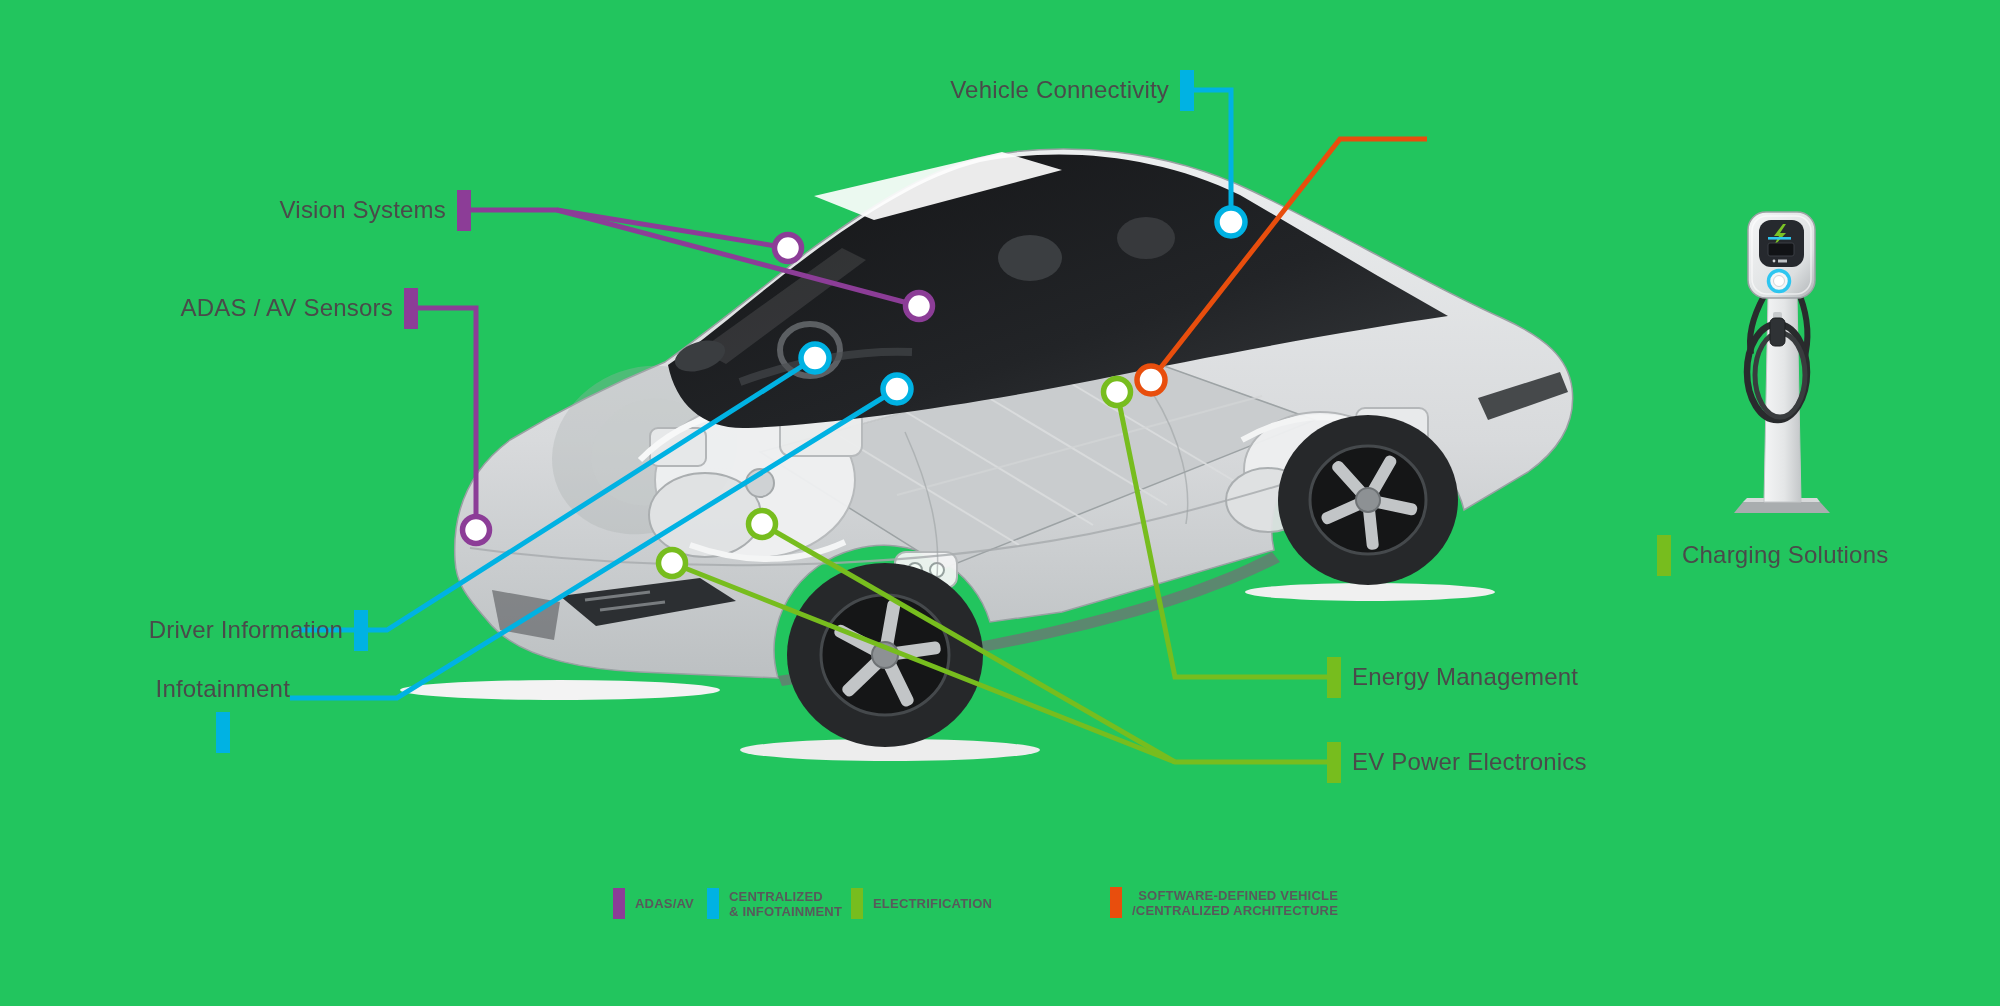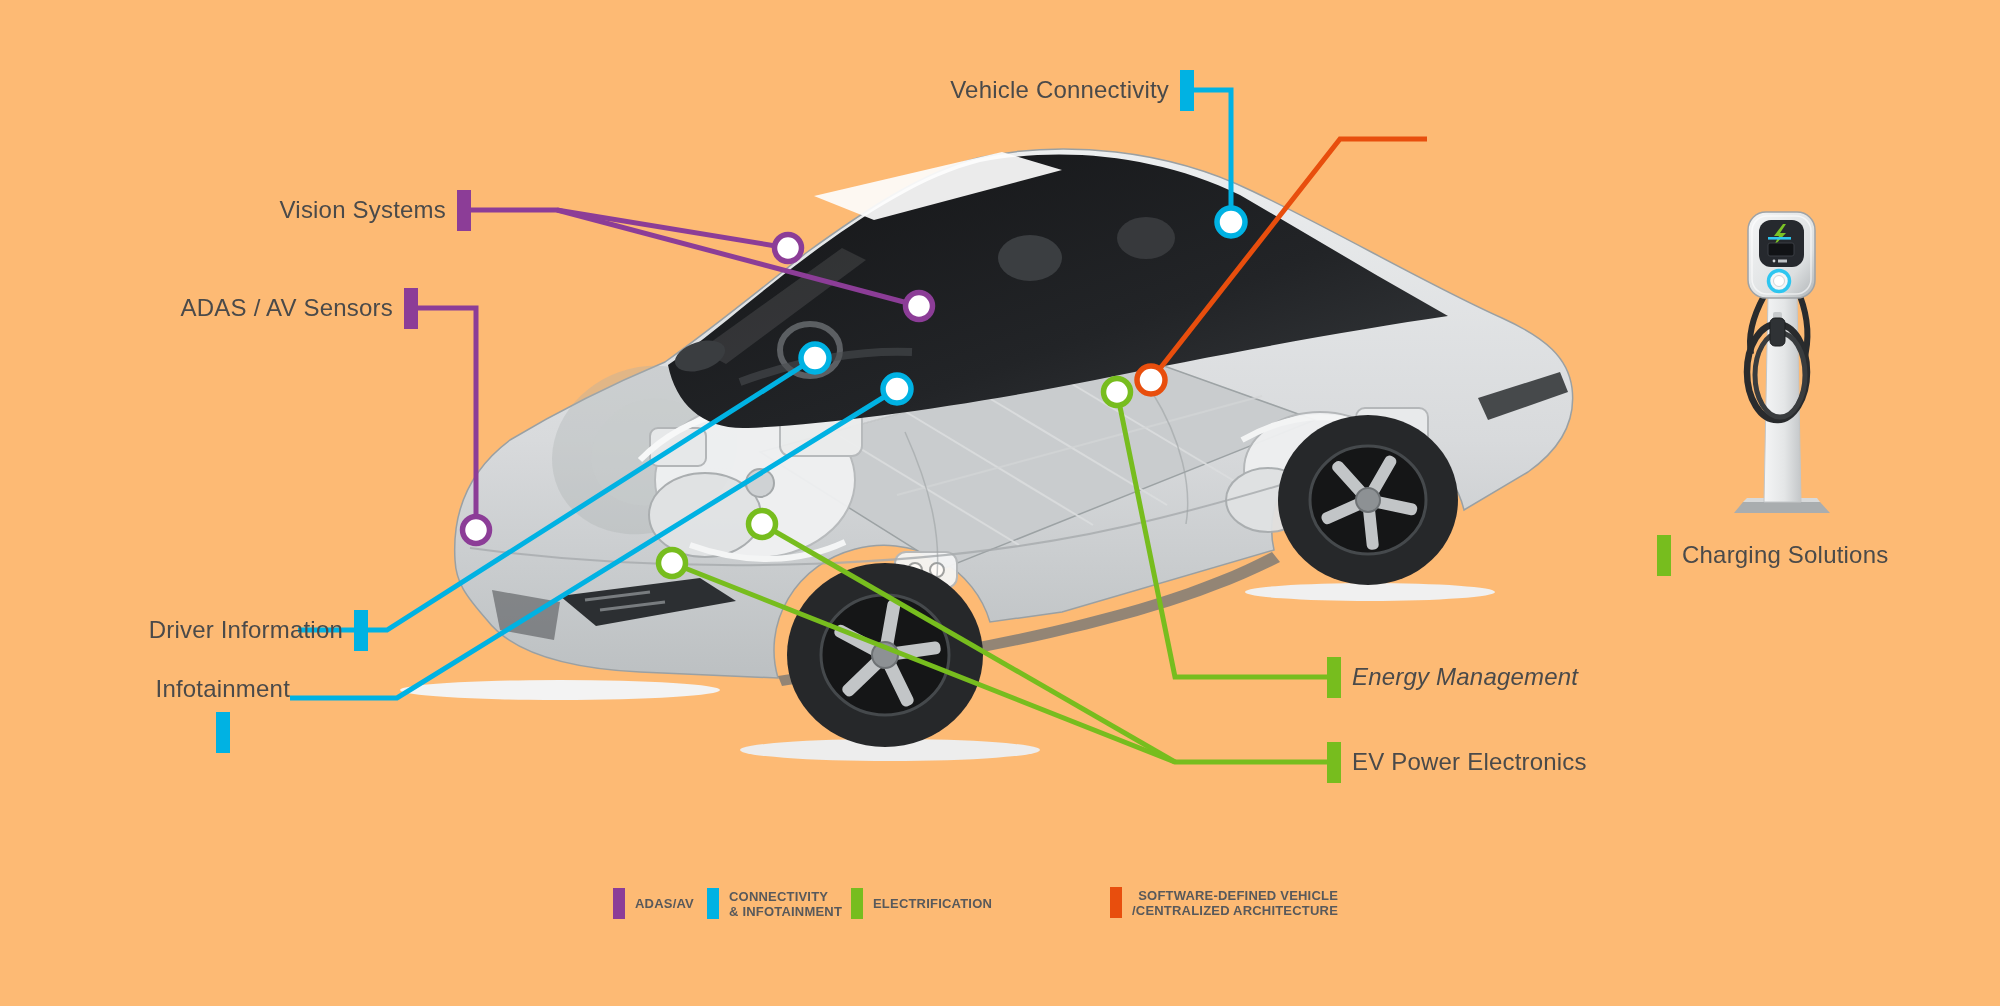--- a/index.html
+++ b/index.html
@@ -5,21 +5,21 @@
   html,body{margin:0;padding:0;background:#ffffff;}
   :root{
     --adas-av:#8c3d97;
     --connectivity:#00b2e3;
     --electrification:#77bd1e;
     --sdv:#e84e0d;
     --label-text:#4a4a4a;
     --legend-text:#58595b;
   }
   .stage{
-    position:relative;width:2000px;height:1006px;background:#fdba74;overflow:hidden;
+    position:relative;width:2000px;height:1006px;background:#22c55e;overflow:hidden;
     font-family:"Liberation Sans",sans-serif;
   }
   .stage svg{position:absolute;left:0;top:0;}
   
   .callout{
     position:absolute;display:flex;align-items:center;gap:11px;height:42px;
     white-space:nowrap;
   }
   .callout .txt{
     font-size:24px;color:var(--label-text);letter-spacing:.2px;line-height:1;
@@ -253,21 +253,21 @@
   <div class="callout c-connectivity" style="right:1632px;top:609px;">
     <span class="txt">Driver Information</span>
     <span class="tab"></span>
   </div>
 
   <div class="callout c-connectivity" style="right:1710px;top:677px;flex-direction:column;">
     <span class="txt">Infotainment</span>
     <span class="tab"></span>
   </div>
 
-  <div class="callout c-electrification" style="left:1327px;top:656px;font-style:italic;">
+  <div class="callout c-electrification" style="left:1327px;top:656px;">
     <span class="tab"></span>
     <span class="txt">Energy Management</span>
   </div>
 
   <div class="callout c-electrification" style="left:1327px;top:741px;">
     <span class="tab"></span>
     <span class="txt">EV Power Electronics</span>
   </div>
 
   <div class="callout c-electrification" style="left:1657px;top:534px;">
@@ -278,21 +278,21 @@
   <div class="legend-item" style="left:613px;top:887px;">
     <span class="swatch" style="background:var(--adas-av);"></span>
     <span class="lines">
       <span>ADAS/AV</span>
     </span>
   </div>
 
   <div class="legend-item" style="left:707px;top:887px;">
     <span class="swatch" style="background:var(--connectivity);"></span>
     <span class="lines">
-      <span>CONNECTIVITY</span>
+      <span>CENTRALIZED</span>
       <span>&amp; INFOTAINMENT</span>
     </span>
   </div>
 
   <div class="legend-item" style="left:851px;top:887px;">
     <span class="swatch" style="background:var(--electrification);"></span>
     <span class="lines">
       <span>ELECTRIFICATION</span>
     </span>
   </div>

